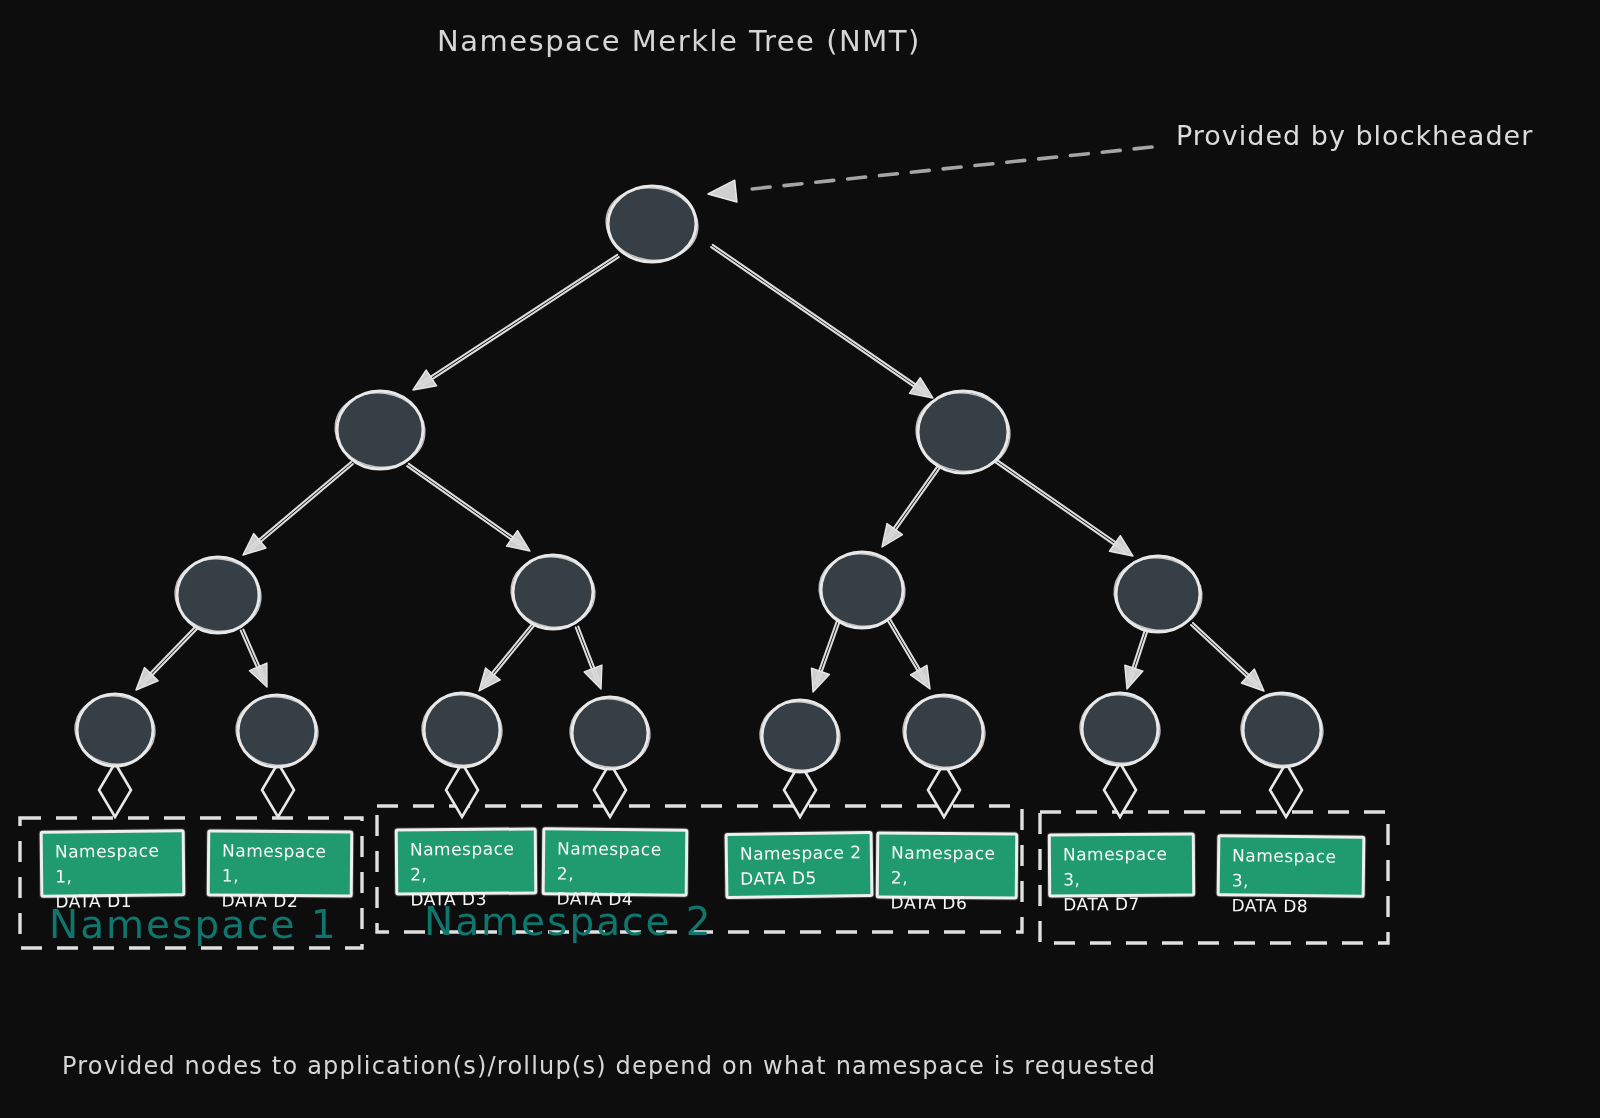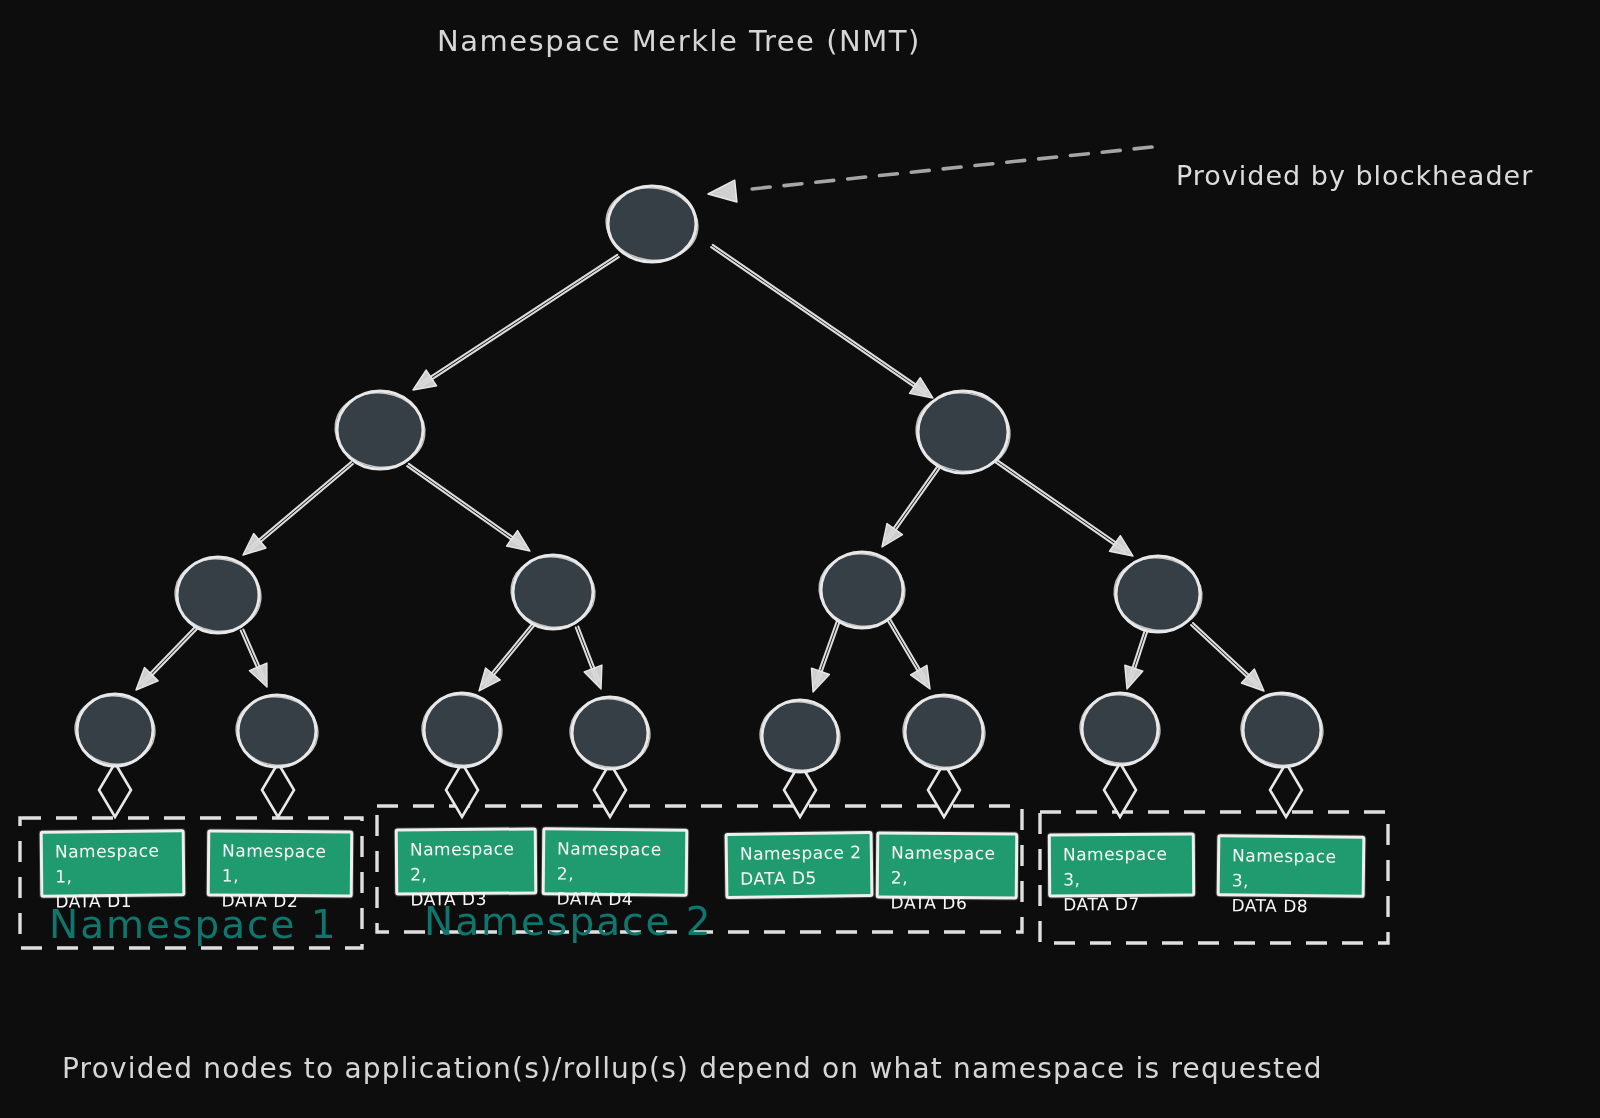--- a/index.html
+++ b/index.html
@@ -8,21 +8,21 @@
   html,body{margin:0;padding:0;}
   body{
     width:1600px;height:1118px;background:var(--bg);overflow:hidden;
     font-family:"DejaVu Sans","Liberation Sans",sans-serif;
   }
   .stage{position:relative;width:1600px;height:1118px;}
   svg.layer{position:absolute;left:0;top:0;}
   .txt{position:absolute;color:var(--text);white-space:nowrap;}
   .title{font-size:29px;letter-spacing:1.5px;}
   .annotation{font-size:27px;letter-spacing:1px;color:#dcdcdc;}
-  .caption{font-size:28px;letter-spacing:1.2px;}
+  .caption{font-size:24px;letter-spacing:1.2px;}
   .ns-label{font-size:39px;letter-spacing:2px;color:#0f766e;margin-left:16px;}
   .blk{
     position:absolute;background:var(--green);
     border:3px solid #efefef;border-radius:3px;box-sizing:border-box;
     padding:6px 8px 0 12px;color:var(--boxtext);
     box-shadow:0 0 0 1px rgba(255,255,255,.18);
   }
   .blk .l1,.blk .l2{display:block;font-size:17px;line-height:25px;letter-spacing:.5px;}
 </style>
 </head>
@@ -113,21 +113,21 @@
       <ellipse cx="1120" cy="729" rx="38" ry="36" fill="#363e46" stroke="#e8e8e8" stroke-width="3"></ellipse>
       <ellipse cx="1120" cy="729" rx="40" ry="34" fill="none" opacity="0.8" transform="rotate(8 1120 729)" stroke="#e8e8e8" stroke-width="1.5"></ellipse>
       <ellipse cx="1282" cy="730" rx="39" ry="37" fill="#363e46" stroke="#e8e8e8" stroke-width="3"></ellipse>
       <ellipse cx="1282" cy="730" rx="41" ry="35" fill="none" opacity="0.8" transform="rotate(8 1282 730)" stroke="#e8e8e8" stroke-width="1.5"></ellipse>
       <line x1="1152" y1="147" x2="742" y2="190" stroke="#a5a5a5" stroke-width="3.6" stroke-dasharray="18 14" stroke-linecap="round"></line>
       <polygon points="708,194 734.7,180.2 736.9,202" fill="#cfcfcf" stroke="#e8e8e8" stroke-width="1.5" stroke-linejoin="round"></polygon>
     </svg>
 
   <div class="txt title" style="left:437px;top:24px;">Namespace Merkle Tree (NMT)</div>
 
-  <div class="txt annotation" style="left:1176px;top:120px;margin-top:40px;">Provided by blockheader</div>
+  <div class="txt annotation" style="left:1176px;top:120px;">Provided by blockheader</div>
 
   <div class="blk" style="left:40px;top:830px;width:145px;height:67px;transform:rotate(-0.6deg);">
     <span class="l1">Namespace 1,</span>
     <span class="l2">DATA D1</span>
   </div>
   <div class="blk" style="left:207px;top:830px;width:146px;height:67px;transform:rotate(0.5deg);">
     <span class="l1">Namespace 1,</span>
     <span class="l2">DATA D2</span>
   </div>
   <div class="blk" style="left:395px;top:828px;width:142px;height:67px;transform:rotate(-0.5deg);">

